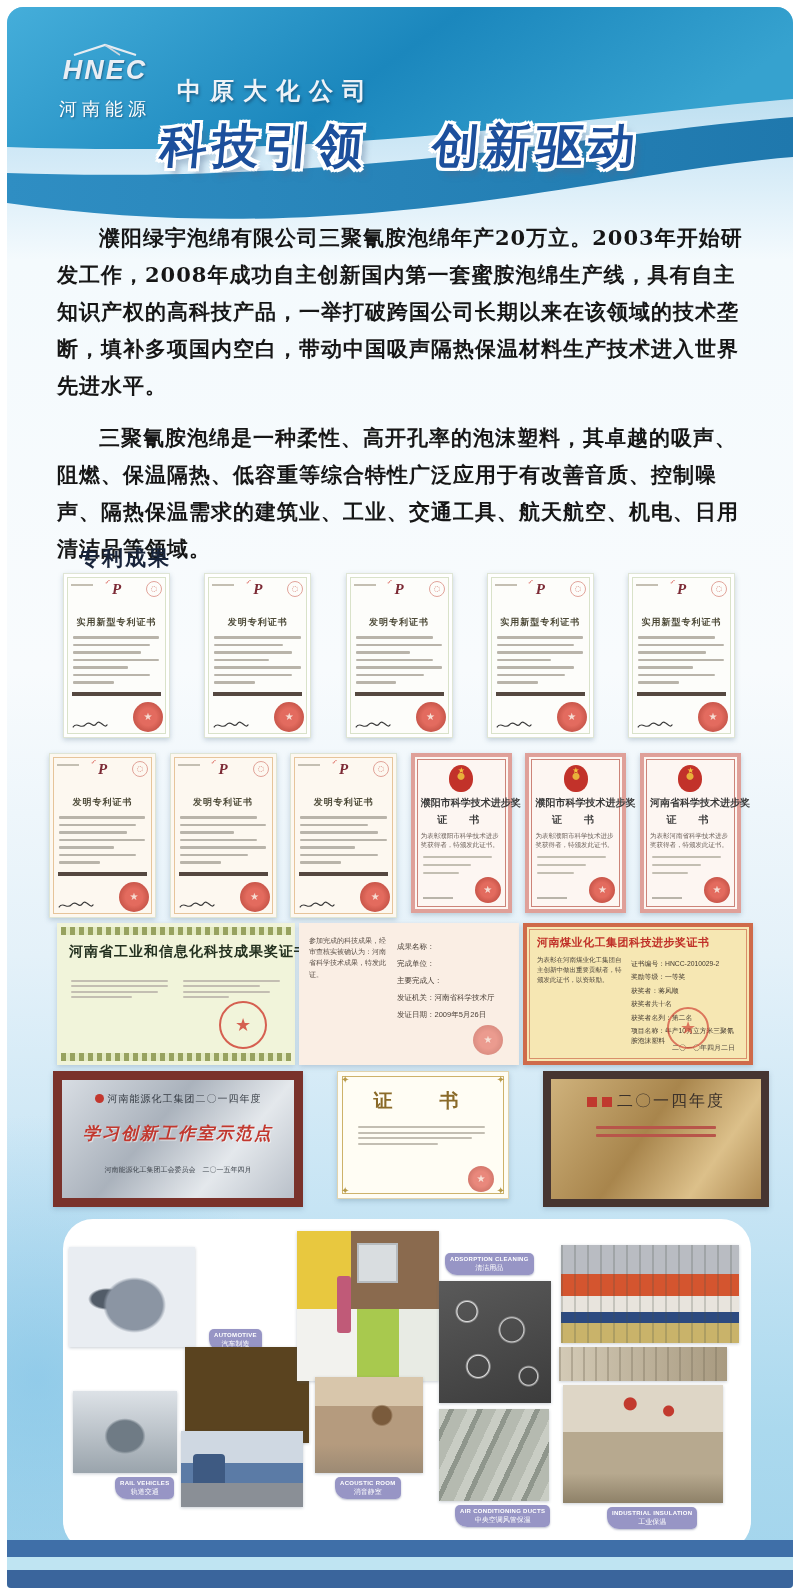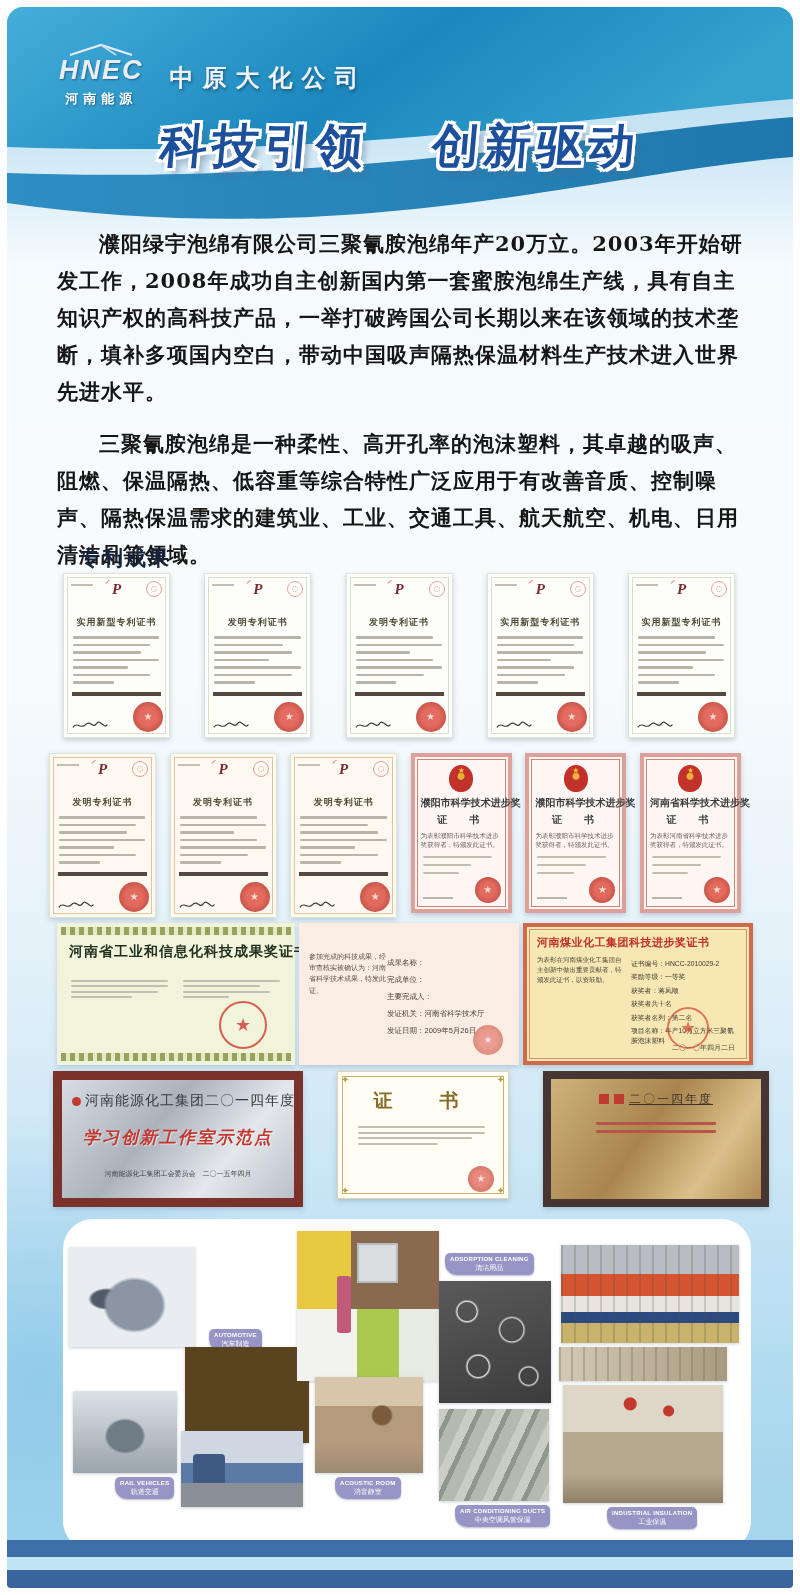--- a/index.html
+++ b/index.html
@@ -8,28 +8,28 @@
   .canvas{position:absolute;left:7px;top:7px;right:7px;bottom:7px;border-radius:16px 16px 4px 4px;overflow:hidden;
     background:linear-gradient(180deg,#9fd0e6 0%,#cfe8f6 9%,#f4fafd 16%,#f8fbfd 42%,#e4f1f9 60%,#c6e4f4 76%,#abd9ee 90%,#a2d4ec 100%);}
   .blob{position:absolute;width:500px;height:500px;left:-170px;bottom:10px;border-radius:50%;
     background:radial-gradient(circle at 40% 60%, rgba(120,190,228,.55), rgba(120,190,228,0) 62%);}
   
   .wave{position:absolute;top:0;left:0;width:100%;height:250px;}
   .logo{position:absolute;top:36px;left:52px;display:flex;align-items:flex-end;gap:26px;color:#f2f6fa;}
   .logo-block{text-align:center;}
   .roof{display:block;margin:0 auto -2px;}
   .acronym{font-size:27px;font-weight:900;font-style:italic;letter-spacing:2px;color:#e9eef4;text-shadow:1px 1px 2px rgba(20,50,80,.55);}
-  .logo-cn{font-size:13px;letter-spacing:5px;color:#ffffff;text-shadow:1px 1px 2px rgba(20,50,80,.5);margin-top:4px;font-weight:bold;}
+  .logo-cn{font-size:18px;letter-spacing:5px;color:#ffffff;text-shadow:1px 1px 2px rgba(20,50,80,.5);margin-top:11px;}
   .company{font-size:24px;font-weight:700;letter-spacing:9px;color:#eef3f8;text-shadow:1px 2px 3px rgba(20,50,80,.55);padding-bottom:14px;}
   .banner-title{position:absolute;top:108px;left:0;width:100%;text-align:center;z-index:5;
     font-weight:900;font-size:47px;color:#1c4f9c;letter-spacing:5px;transform:skewX(-5deg);
     text-shadow:-3px -3px 0 #fff,3px -3px 0 #fff,-3px 3px 0 #fff,3px 3px 0 #fff,0 -3px 0 #fff,0 3px 0 #fff,-3px 0 0 #fff,3px 0 0 #fff,6px 7px 6px rgba(80,105,140,.55);}
   .banner-title .gap{display:inline-block;width:64px;}
   
-  .intro{position:absolute;top:218px;left:50px;right:46px;font-family:"DejaVu Serif",serif;color:#161616;}
+  .intro{position:absolute;top:212px;left:50px;right:46px;font-family:"DejaVu Serif",serif;color:#161616;}
   .intro p{margin:0 0 15px;font-size:21px;line-height:37px;letter-spacing:1px;text-indent:2em;font-weight:600;}
   
   .sec-title{position:absolute;top:537px;left:72px;font-size:21px;font-weight:800;color:#17233a;letter-spacing:2px;}
   
   .row{position:absolute;display:flex;justify-content:space-between;align-items:flex-start;}
   .row1{top:566px;left:56px;right:58px;}
   .row2{top:746px;left:42px;right:52px;}
   .row3{top:916px;left:50px;right:40px;}
   .row4{top:1064px;left:46px;right:24px;}
   .cert{position:relative;box-shadow:0 2px 5px rgba(70,100,130,.25);}
@@ -64,47 +64,47 @@
   .date-ln{width:30px;height:2px;background:#b9b4aa;margin-bottom:4px;}
   
   .green-cert{width:238px;height:142px;background:#f1f4da;padding:16px 12px 10px;box-sizing:border-box;}
   .green-cert::before,.green-cert::after{content:"";position:absolute;left:4px;right:4px;height:8px;background:repeating-linear-gradient(90deg,#97a25f 0 5px,#e4ebc4 5px 9px);}
   .green-cert::before{top:4px;} .green-cert::after{bottom:4px;}
   .green-title{font-family:"Liberation Serif",serif;font-size:14px;font-weight:800;color:#23301f;letter-spacing:1px;white-space:nowrap;margin-top:4px;}
   .g-cols{display:flex;gap:10px;margin-top:8px;}
   .g-cols .lines{flex:1;}
   .star-seal{position:absolute;right:28px;bottom:16px;width:44px;height:44px;border-radius:50%;border:2px solid #cf3b2e;opacity:.8;}
   .star-seal::after{content:"★";position:absolute;left:50%;top:50%;transform:translate(-50%,-52%);font-size:18px;color:#cf3b2e;}
-  .mid-cert{width:220px;height:142px;background:#faeee4;padding:28px 10px;box-sizing:border-box;display:flex;}
+  .mid-cert{width:220px;height:142px;background:#faeee4;padding:12px 10px;box-sizing:border-box;display:flex;gap:10px;}
   .mid-left{width:78px;font-size:7px;color:#5a4f47;line-height:1.6;text-align:left;}
   .mid-fields{flex:1;font-size:7.5px;color:#4a4038;text-align:left;}
   .mid-fields div{margin:7px 0;}
   .mid-cert .seal{position:absolute;right:16px;bottom:10px;opacity:.55;}
   .yellow-cert{width:230px;height:142px;background:#f6e7b3;border:4px solid #cf6a4a;box-shadow:inset 0 0 0 2px #f6e7b3,inset 0 0 0 3px #d98f6a,0 2px 5px rgba(70,100,130,.28);padding:8px 10px;box-sizing:border-box;}
   .y-title{font-family:"Liberation Serif",serif;font-size:11px;font-weight:800;color:#c03028;letter-spacing:.5px;text-align:left;white-space:nowrap;}
   .y-cols{display:flex;gap:8px;margin-top:5px;}
   .y-intro{width:86px;font-size:6.5px;color:#4f463c;line-height:1.55;}
   .y-fields{flex:1;font-size:6.8px;color:#433a30;}
   .y-fields div{margin:3.5px 0;}
   .y-date{position:absolute;right:14px;bottom:8px;font-size:7px;color:#4f463c;}
   .yellow-cert .star-seal{right:40px;bottom:12px;width:38px;height:38px;opacity:.65;}
   
   .plaque1{width:250px;height:136px;border:9px solid #7a322b;background:linear-gradient(130deg,#d8dde3 0%,#aab2bc 40%,#e4e8ec 70%,#b9c0c9 100%);box-sizing:border-box;padding:12px 10px;text-align:center;}
-  .plq-top{font-size:14px;color:#343a42;letter-spacing:1px;white-space:nowrap;}
+  .plq-top{font-size:10px;color:#343a42;letter-spacing:1px;white-space:nowrap;}
   .plq-top .mini-logo{display:inline-block;width:9px;height:9px;border-radius:50%;background:#c2372e;vertical-align:-1px;margin-right:4px;}
   .plq-main{margin-top:16px;font-size:17px;font-weight:800;font-style:italic;color:#c2372e;letter-spacing:2px;white-space:nowrap;text-shadow:1px 1px 1px rgba(255,255,255,.6);}
   .plq-bottom{margin-top:20px;font-size:7px;color:#3e444c;}
   .cert2{width:172px;height:128px;background:#fffdf4;border:1px solid #e2d4ae;box-shadow:inset 0 0 0 4px #fffdf4,inset 0 0 0 5px #cdb26a,0 2px 5px rgba(70,100,130,.28);box-sizing:border-box;padding:12px 12px;text-align:center;}
   .cert2 .corner{position:absolute;font-size:10px;color:#b89a4a;}
   .c-tl{top:2px;left:3px;} .c-tr{top:2px;right:3px;} .c-bl{bottom:2px;left:3px;} .c-br{bottom:2px;right:3px;}
   .cert2-title{font-family:"Liberation Serif",serif;font-size:19px;font-weight:800;letter-spacing:14px;color:#8a6a28;margin-top:4px;}
   .cert2 .lines{margin:12px 6px 0;} 
   .cert2 .seal{position:absolute;right:14px;bottom:6px;width:26px;height:26px;opacity:.7;}
   .plaque3{width:226px;height:136px;border:8px solid #463531;background:linear-gradient(125deg,#cfb27c 0%,#a8854c 45%,#dcc08a 75%,#b08c54 100%);box-sizing:border-box;padding:12px 10px;text-align:center;}
-  .plq3-top{font-size:12px;color:#3c322a;letter-spacing:2px;text-decoration:underline;}
+  .plq3-top{font-size:16px;color:#3c322a;letter-spacing:2px;}
   .plq3-top .sq{display:inline-block;width:10px;height:10px;background:#c0392e;margin-right:5px;vertical-align:-1px;}
   .plq3-main{margin-top:12px;font-size:21px;font-weight:900;color:#c5332b;letter-spacing:3px;white-space:nowrap;text-shadow:1px 1px 1px rgba(255,240,200,.5);}
   .plq3-lines{margin:14px auto 0;width:120px;}
   .plq3-lines div{height:3px;background:#b8554a;margin:5px 0;border-radius:1px;}
   
   .gallery{position:absolute;top:1212px;left:56px;width:688px;height:332px;background:#ffffff;border-radius:30px;}
   .ph{position:absolute;box-shadow:0 1px 3px rgba(80,100,120,.3);}
   .ph-car-cutaway{left:6px;top:28px;width:126px;height:100px;background:radial-gradient(ellipse at 52% 58%,#8b95a3 0 30%,rgba(139,149,163,0) 34%),radial-gradient(ellipse at 30% 52%,#525c68 0 12%,rgba(82,92,104,0) 15%),#e9edf2;}
   .ph-showroom{left:122px;top:128px;width:124px;height:96px;background:radial-gradient(ellipse at 55% 62%,#3a2d22 0 26%,rgba(58,45,34,0) 30%),linear-gradient(180deg,#ecd9b4 0%,#c89a5c 45%,#6e4b28 80%,#4a3categ 100%);background-color:#5a431f;}
   .ph-kitchen{left:234px;top:12px;width:142px;height:150px;background:linear-gradient(90deg,#e8c83f 0 38%,#8a6a4e 38% 100%) top/100% 52% no-repeat,linear-gradient(90deg,#f2f2ee 0 42%,#a8c94e 42% 72%,#e8ebe4 72% 100%) bottom/100% 48% no-repeat,#e8e4d8;}

